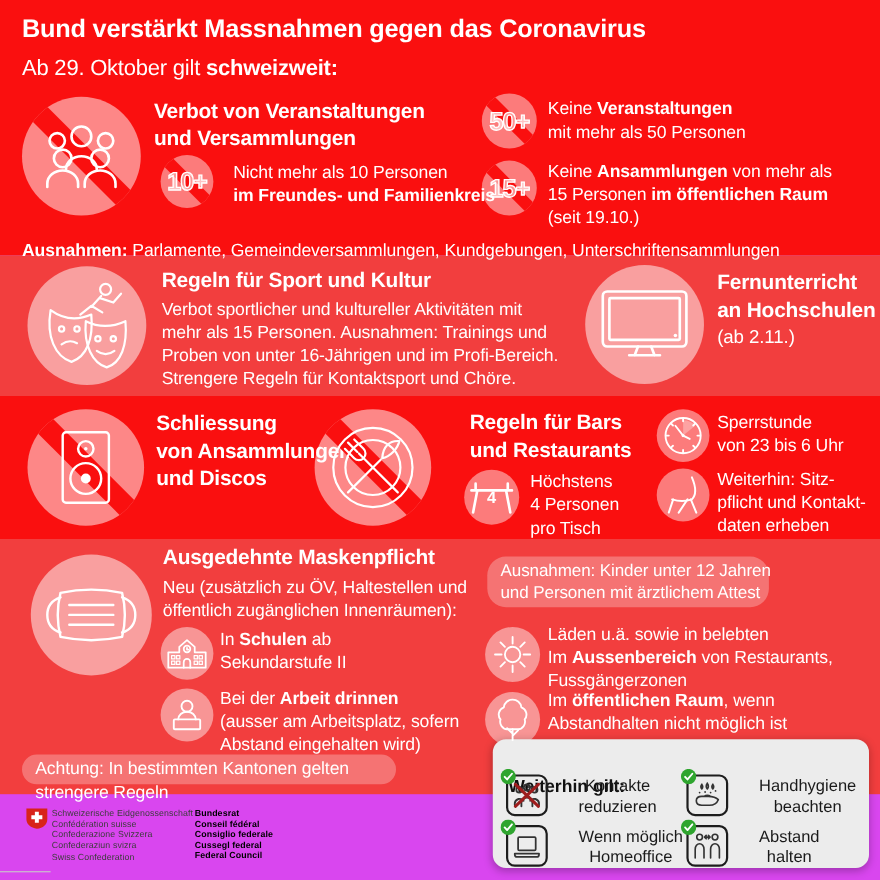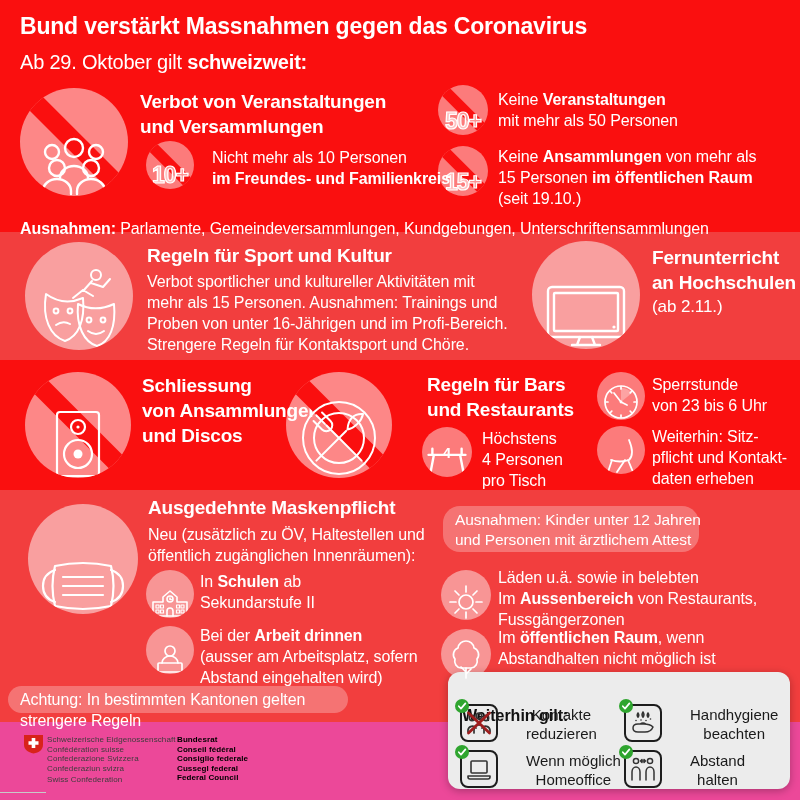--- a/index.html
+++ b/index.html
@@ -1,28 +1,28 @@
 <!DOCTYPE html>
 <html><head>
 <meta charset="utf-8">
 <style>
   html,body{margin:0;padding:0;}
-  #stage{position:relative;width:800px;height:800px;overflow:hidden;background:#ec4899;
+  #stage{position:relative;width:800px;height:800px;overflow:hidden;background:#d946ef;
          font-family:"Liberation Sans","DejaVu Sans",sans-serif;}
   .band{position:absolute;left:0;width:800px;}
   .b-bright{background:#FA0F0F;}
   .b-soft{background:#F23E3E;}
   .t{position:absolute;color:#fff;font-size:16px;line-height:21px;letter-spacing:-0.1px;}
   .t div{white-space:nowrap;}
   b{font-weight:700;}
   .h1{font-size:23px;font-weight:700;letter-spacing:-0.2px;}
   .h2{font-size:20px;letter-spacing:-0.2px;}
   .title{font-size:19px;font-weight:700;line-height:25px;letter-spacing:-0.2px;}
   .circle{position:absolute;border-radius:50%;background:rgba(255,255,255,0.5);
-          display:flex;align-items:flex-end;justify-content:center;overflow:hidden;}
+          display:flex;align-items:center;justify-content:center;overflow:hidden;}
   .badge{background:rgba(255,255,255,0.45);}
   .stripe{position:absolute;left:-25%;top:50%;width:150%;height:19px;margin-top:-10px;
           transform:rotate(45deg);background:#FA0F0F;}
   .stripe.thin{height:11px;margin-top:-6px;}
   .circle svg,.badge-num{position:relative;z-index:2;}
   .badge-num{color:rgba(255,255,255,0.55);-webkit-text-stroke:1.2px #fff;
              font-weight:700;font-size:23px;letter-spacing:-1px;}
   .pill{position:absolute;background:rgba(255,255,255,0.28);border-radius:17px;color:#fff;}
   .wbox{position:absolute;background:#ECECEC;border-radius:12px;
         box-shadow:0 2px 8px rgba(0,0,0,0.28);}
@@ -247,21 +247,21 @@
       <path d="M8,19 a8,7 0 0 1 16,0"></path>
       <rect x="4" y="19" width="24" height="9" rx="1"></rect>
     </svg>
   </div>
   <div class="t" style="left:200px;top:625px">
       <div><span>Bei der </span><b>Arbeit drinnen</b></div>
       <div><span>(ausser am Arbeitsplatz, sofern</span></div>
       <div><span>Abstand eingehalten wird)</span></div>
     </div>
 
-  <div class="pill" style="left:8px;top:686px;width:340px;height:27px">
+  <div class="pill" style="left:20px;top:686px;width:340px;height:27px">
     <span class="t" style="position:static;display:block;padding:3px 0 0 12px">Achtung: In bestimmten Kantonen gelten strengere Regeln</span>
   </div>
 
   <div class="pill" style="left:443px;top:506px;width:256px;height:46px">
     <div class="t" style="position:static;padding:4px 0 0 12px;font-size:15.5px;line-height:20px">
         <div><span>Ausnahmen: Kinder unter 12 Jahren</span></div>
         <div><span>und Personen mit ärztlichem Attest</span></div>
       </div>
   </div>
 

